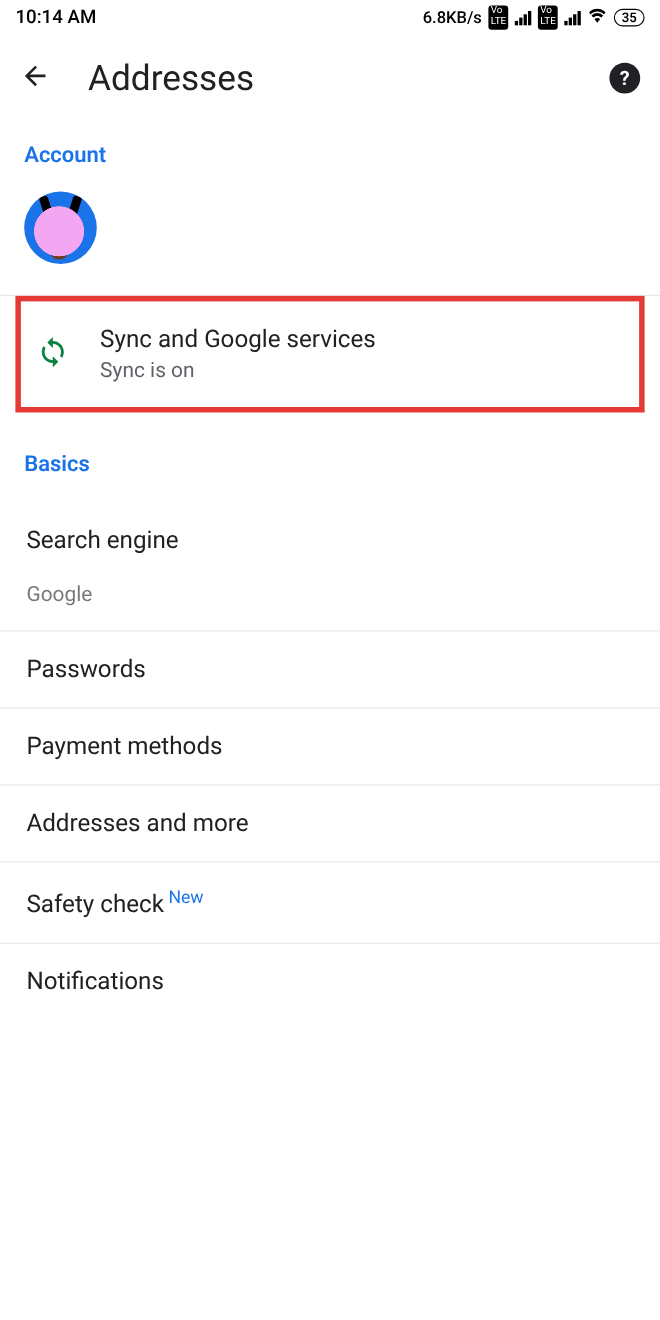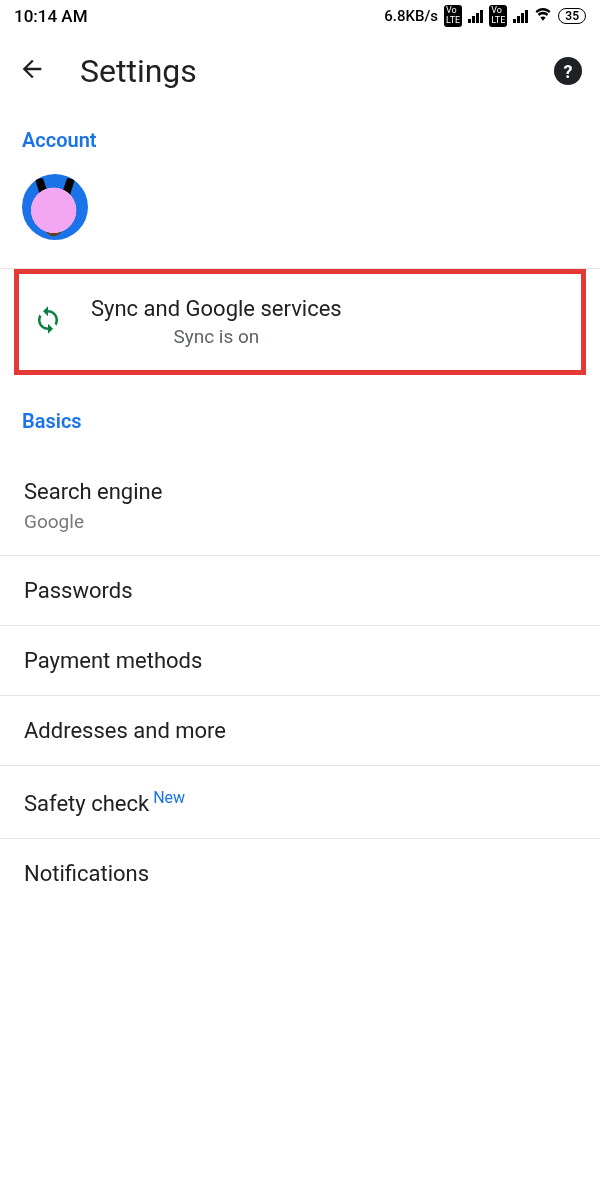--- a/index.html
+++ b/index.html
@@ -98,40 +98,39 @@
     }
     .avatar .ear-l,.avatar .ear-r{
       position:absolute;width:8px;height:20px;background:#000;border-radius:3px;top:4px;
     }
     .avatar .ear-l{left:16px;transform:rotate(-18deg);}
     .avatar .ear-r{right:16px;transform:rotate(18deg);}
     .divider { height: 1px; background: #e6e6e6; }
     .highlight-box{
       border:5px solid #e53935;
       margin:0 14px;
-      text-align:center;
     }
     .sync-row{
       display:flex;
       align-items:center;
       gap:28px;
       padding:22px 6px 22px 14px;
     }
     .sync-icon svg{width:30px;height:30px;}
     .row-title{font-size:22px;color:#202124;}
     .row-sub{font-size:19px;color:#5f6368;margin-top:4px;}
     .basics-label{padding-top:34px;}
     .list{}
     .list-item{
       padding:22px 24px;
       border-top:1px solid #e6e6e6;
     }
     .list-item.first{border-top:none;padding-top:28px;}
     .item-title{font-size:22px;color:#202124;}
-    .item-sub{font-size:19px;color:#78797c;margin-top:6px;}
+    .item-sub{font-size:19px;color:#78797c;margin-top:24px;}
     .new-badge{
       font-size:16px;
       color:#1a73e8;
       vertical-align:super;
       margin-left:4px;
       font-weight:400;
     }
   </style>
 </head>
 <body>
@@ -162,21 +161,21 @@
     <span class="battery-pill">35</span>
   </div>
 </div>
 
 <div class="app-bar">
   <div class="back-arrow">
     <svg viewBox="0 0 24 24">
         <path fill="#202124" d="M20 11H7.8l5.6-5.6L12 4l-8 8 8 8 1.4-1.4L7.8 13H20z"></path>
       </svg>
   </div>
-  <div class="title">Settings</div>
+  <div class="title">Addresses</div>
   <div class="help-circle">?</div>
 </div>
 
 <div class="section-label">Account</div>
 
 <div class="avatar-row">
   <div class="avatar">
     <div class="ear-l"></div>
       <div class="ear-r"></div>
   </div>

